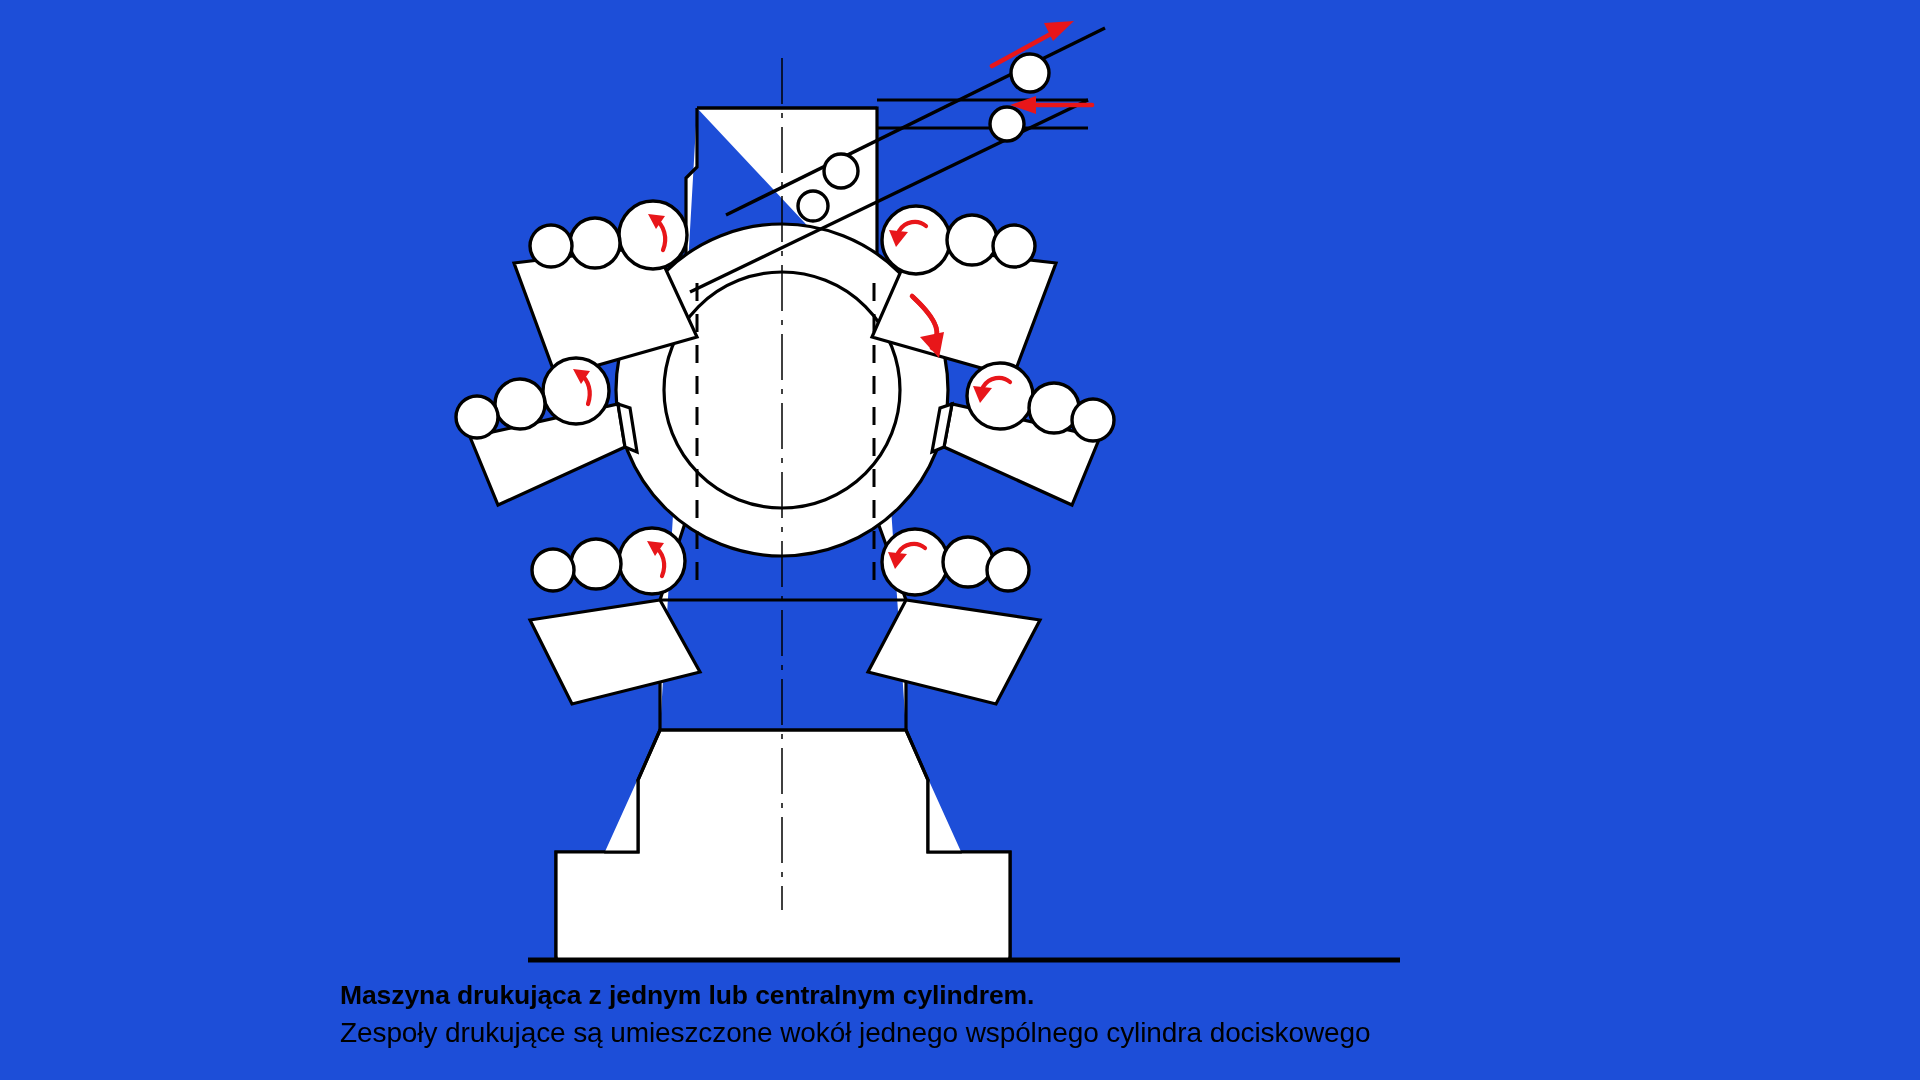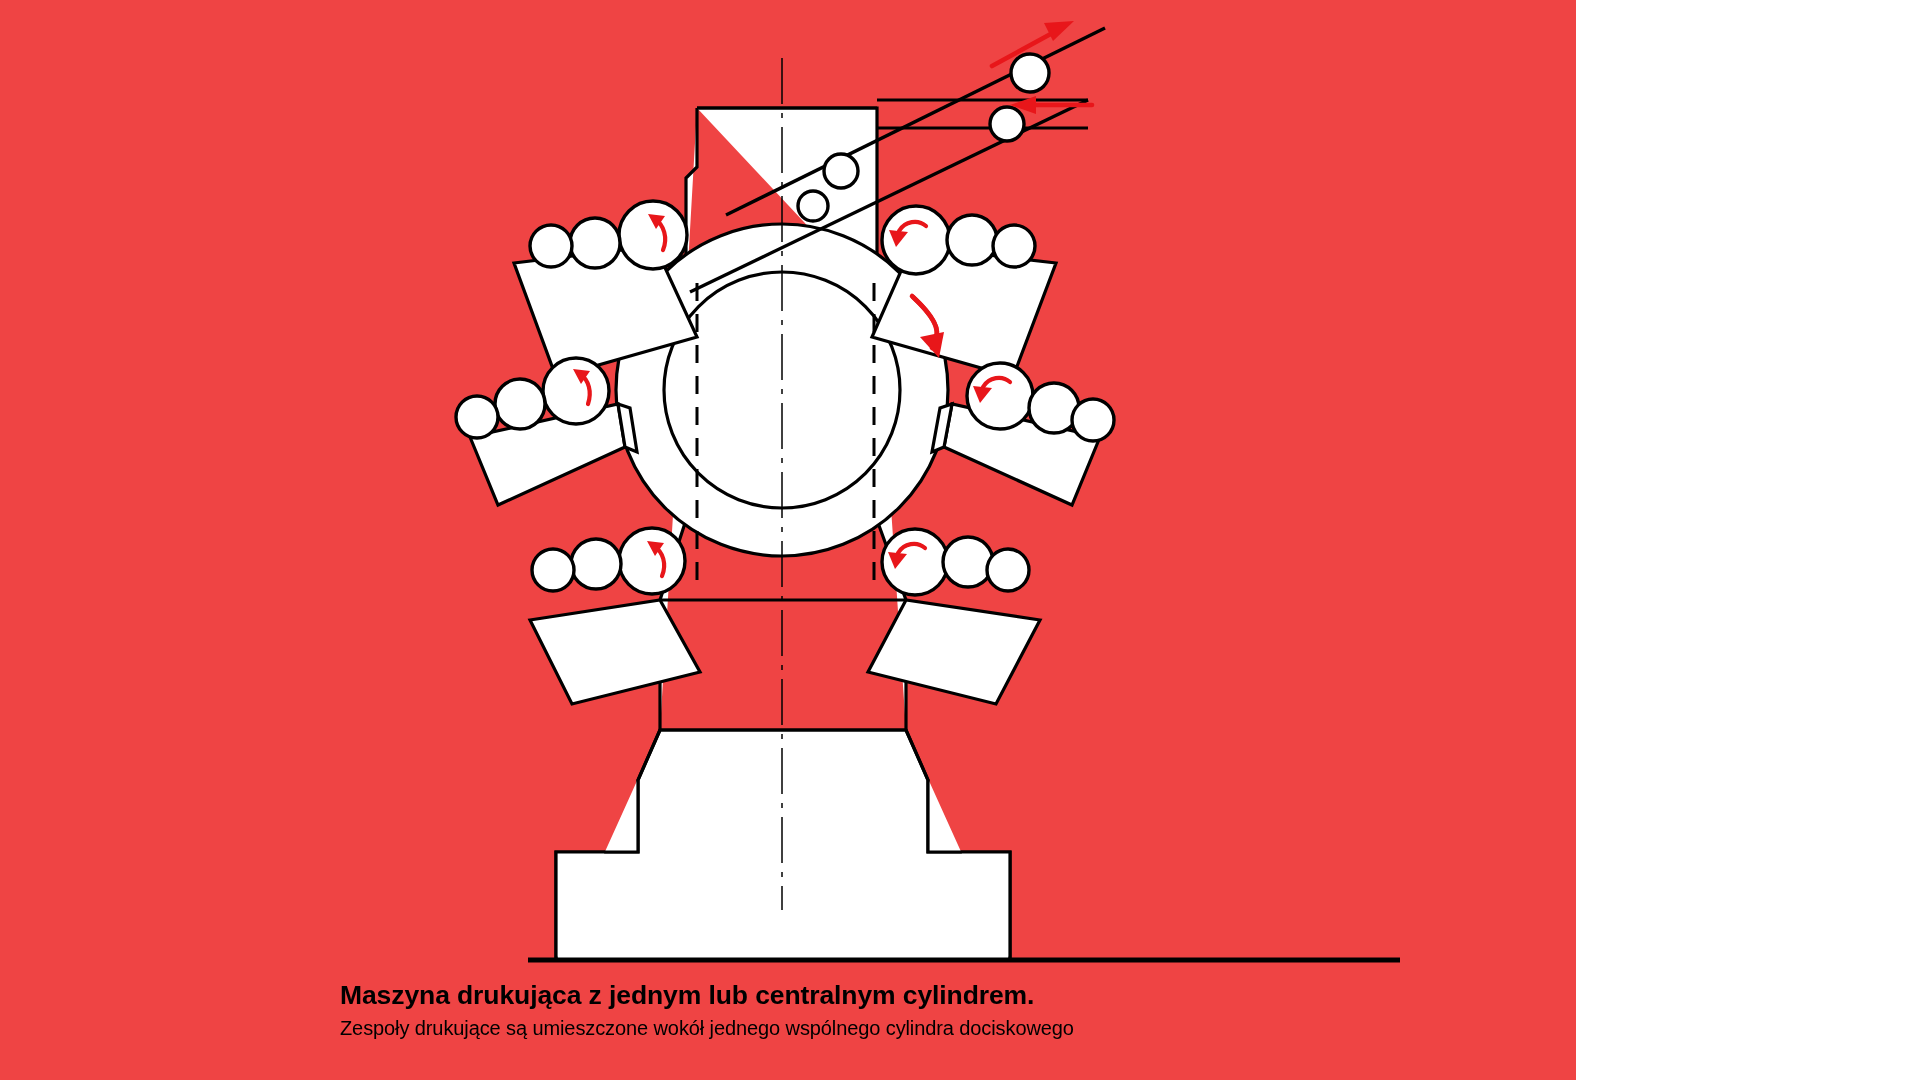--- a/index.html
+++ b/index.html
@@ -1,36 +1,36 @@
 <!DOCTYPE html>
 <html><head>
 <meta charset="utf-8">
 <title>Maszyna drukująca</title>
 <style>
   html,body{margin:0;padding:0;background:#ffffff;}
   body{width:1920px;height:1080px;overflow:hidden;
        font-family:"Liberation Sans","DejaVu Sans",sans-serif;}
-  #stage{position:relative;width:1576px;height:1080px;background:#ef4444;}
+  #stage{position:relative;width:1920px;height:1080px;background:#1d4ed8;}
   svg#diagram{position:absolute;left:0;top:0;width:1920px;height:1080px;display:block;}
   .ln{fill:none;stroke:#000000;stroke-width:3;stroke-linejoin:miter;stroke-linecap:butt;}
   .ln-thick{fill:none;stroke:#000000;stroke-width:5;stroke-linecap:butt;}
   .roller{fill:#ffffff;stroke:#000000;stroke-width:3.4;}
   .unitbody{fill:#ffffff;stroke:#000000;stroke-width:3.2;stroke-linejoin:miter;}
   .frame{fill:#ffffff;stroke:#000000;stroke-width:3.2;stroke-linejoin:miter;}
   .cylface{fill:#ffffff;stroke:#000000;stroke-width:3.2;}
   .dash{fill:none;stroke:#000000;stroke-width:3;stroke-dasharray:18 13;}
   .centerline{fill:none;stroke:#000000;stroke-width:1.5;stroke-dasharray:46 9 5 9;}
   .arr{fill:none;stroke:#e8161a;stroke-width:4.2;stroke-linecap:round;}
   .arrbig{fill:none;stroke:#e8161a;stroke-width:4.6;stroke-linecap:round;}
   .arrhead{fill:#e8161a;stroke:none;}
   .webline{fill:none;stroke:#000000;stroke-width:3.4;}
   #caption{position:absolute;left:340px;top:980px;width:1200px;color:#000;}
   #caption .cap-title{font-size:26.5px;font-weight:bold;letter-spacing:-0.1px;
       line-height:1.18;white-space:nowrap;}
-  #caption .cap-sub{font-size:20px;font-weight:400;letter-spacing:-0.1px;
+  #caption .cap-sub{font-size:28px;font-weight:400;letter-spacing:-0.1px;
       line-height:1.3;margin-top:4px;white-space:nowrap;}
 </style>
 </head>
 <body>
 
 <div id="stage">
 
   <svg id="diagram" viewBox="0 0 1920 1080">
 
     <g>

